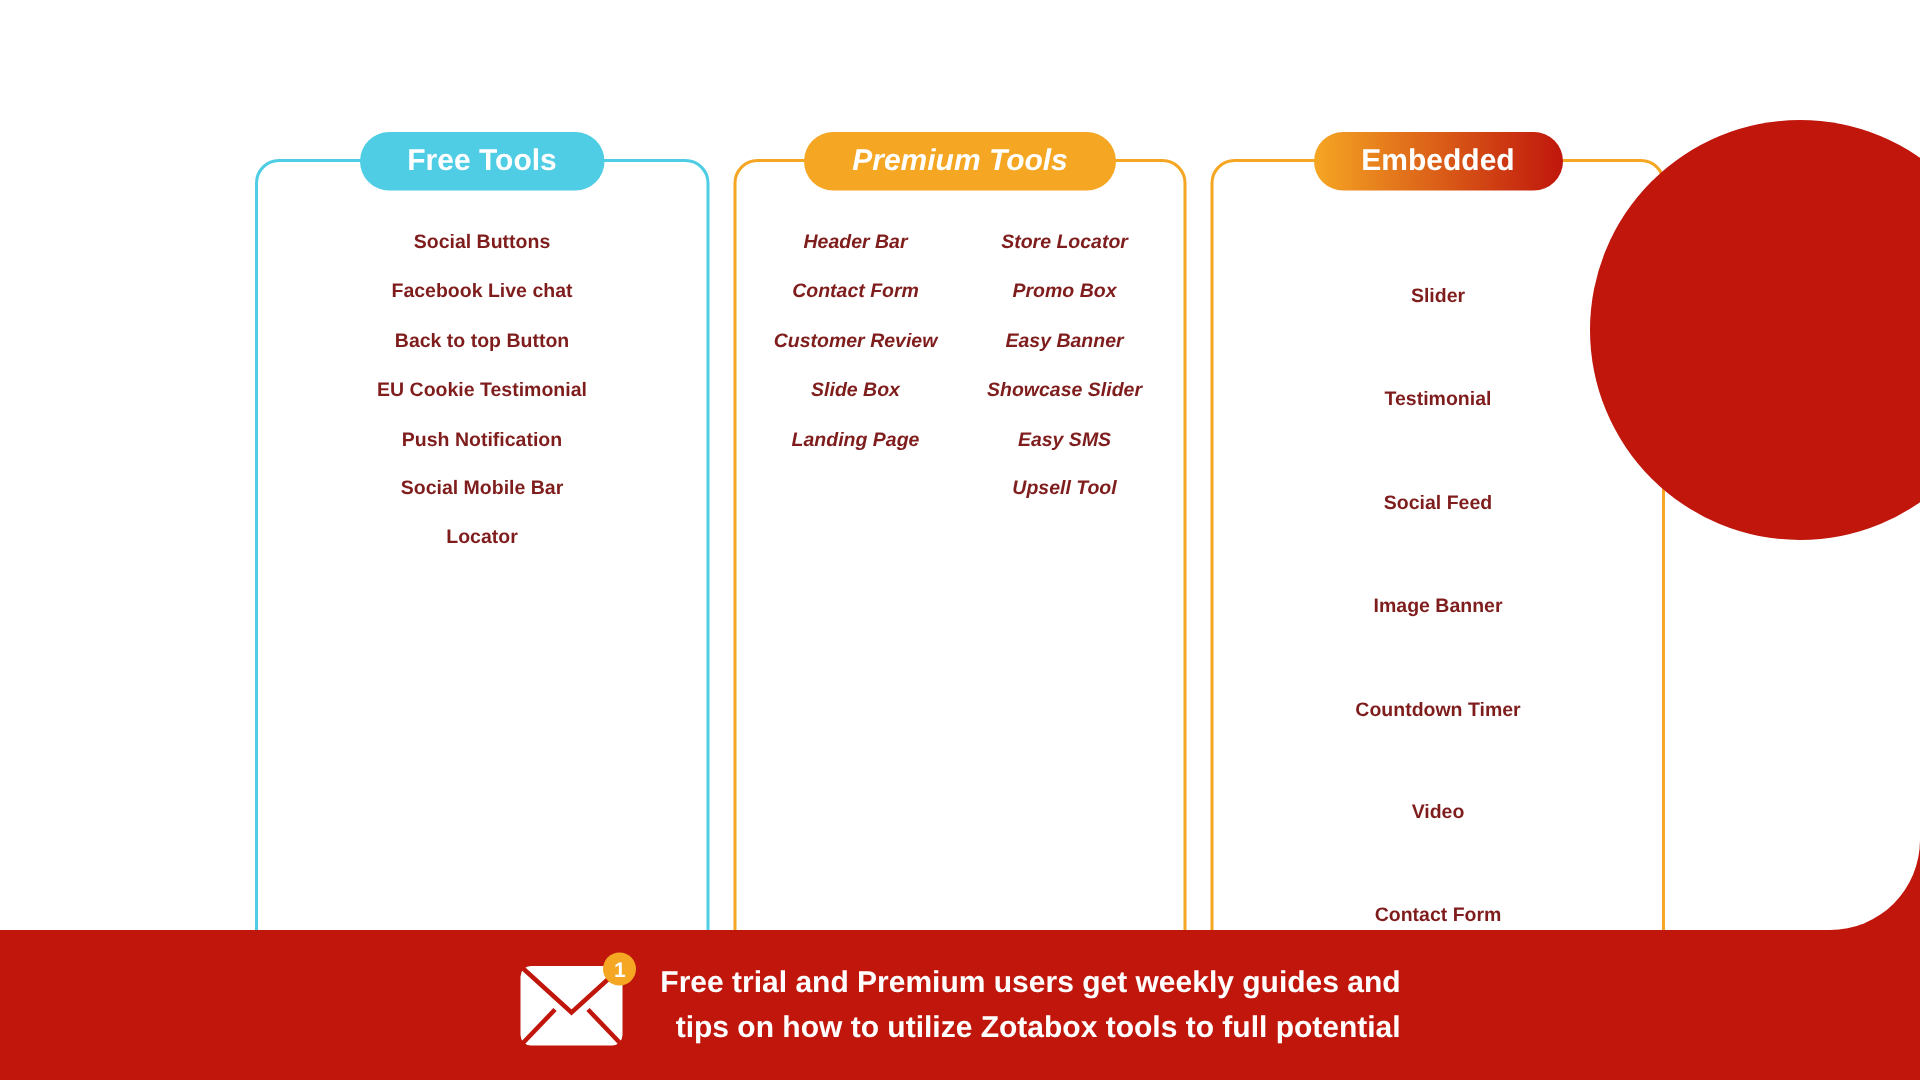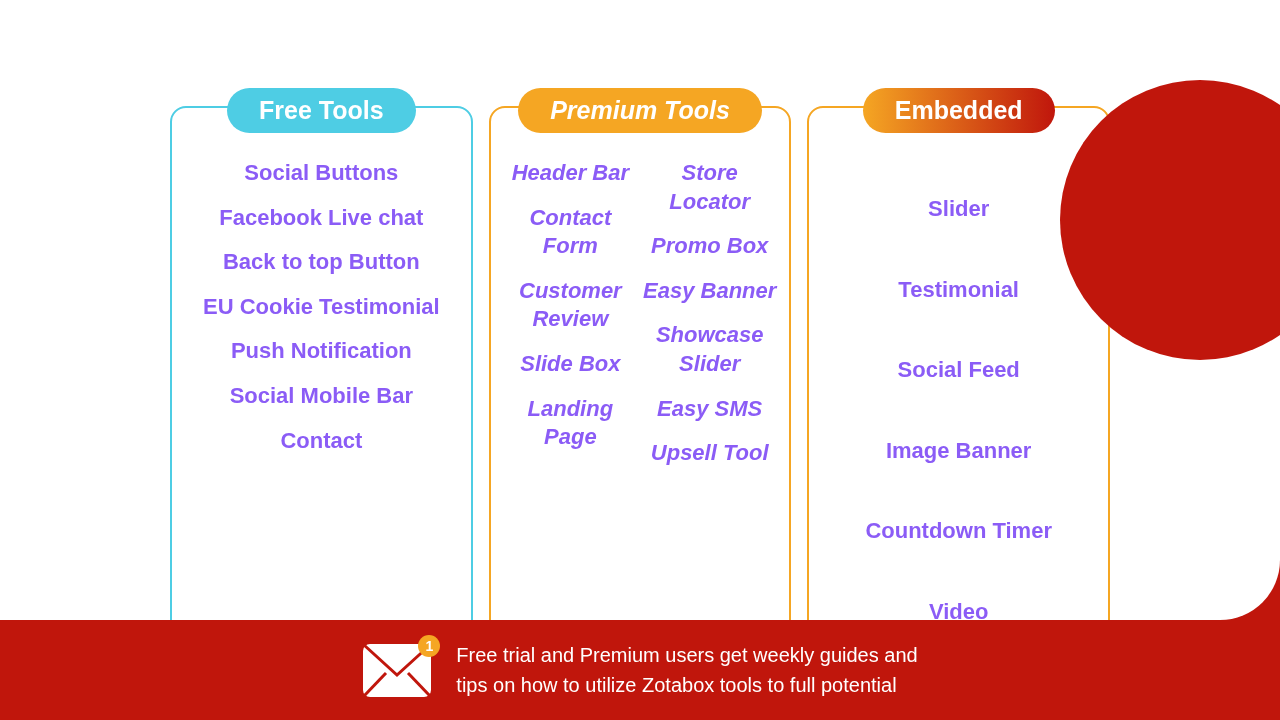--- a/index.html
+++ b/index.html
@@ -103,44 +103,43 @@
       margin: 10px 0 10px 8px;
       gap: 36px;
     }
 
     
     .col-header-badge {
       margin-top: -20px;
       margin-bottom: 18px;
       padding: 8px 32px;
       border-radius: 30px;
-      font-size: 25px;
+      font-size: 20px;
       font-weight: 800;
       color: #ffffff;
       white-space: nowrap;
     }
 
     .badge-free {
       background: #4ecde4;
     }
 
     .badge-premium {
       background: #f5a623;
     }
 
     .badge-embedded {
       background: linear-gradient(90deg, #f5a623 0%, #c0160c 100%);
     }
 
     
     .tool-item {
-      font-size: 22px;
+      font-size: 13px;
       font-weight: 700;
-      color: #8b5cf6;
-      text-align: center;
+      color: #7f1d1d;
       padding: 8px 0;
       line-height: 1.3;
     }
 
     
     .premium-cols {
       display: flex;
       flex-direction: row;
       width: 100%;
       gap: 0;
@@ -229,23 +228,23 @@
       width: 22px;
       height: 22px;
       border-radius: 50%;
       display: flex;
       align-items: center;
       justify-content: center;
     }
 
     .banner-text {
       font-size: 20px;
-      font-weight: 400;
+      font-weight: 700;
       color: #ffffff;
-      text-align: left;
+      text-align: right;
       line-height: 1.5;
     }
   </style>
 </head>
 <body>
 
 <div class="content-wrapper">
 
   <div class="bg-white-top"></div>
 
@@ -257,21 +256,21 @@
     <div class="columns-row">
 
       <div class="col-free">
         <div class="col-header-badge badge-free">Free Tools</div>
         <div class="tool-item">Social Buttons</div>
         <div class="tool-item">Facebook Live chat</div>
         <div class="tool-item">Back to top Button</div>
         <div class="tool-item">EU Cookie Testimonial</div>
         <div class="tool-item">Push Notification</div>
         <div class="tool-item">Social Mobile Bar</div>
-        <div class="tool-item">Contact</div>
+        <div class="tool-item">Locator</div>
       </div>
 
       <div class="col-premium">
         <div class="col-header-badge badge-premium">Premium Tools</div>
         <div class="premium-cols">
           <div class="premium-col">
             <div class="tool-item">Header Bar</div>
             <div class="tool-item">Contact Form</div>
             <div class="tool-item">Customer Review</div>
             <div class="tool-item">Slide Box</div>

